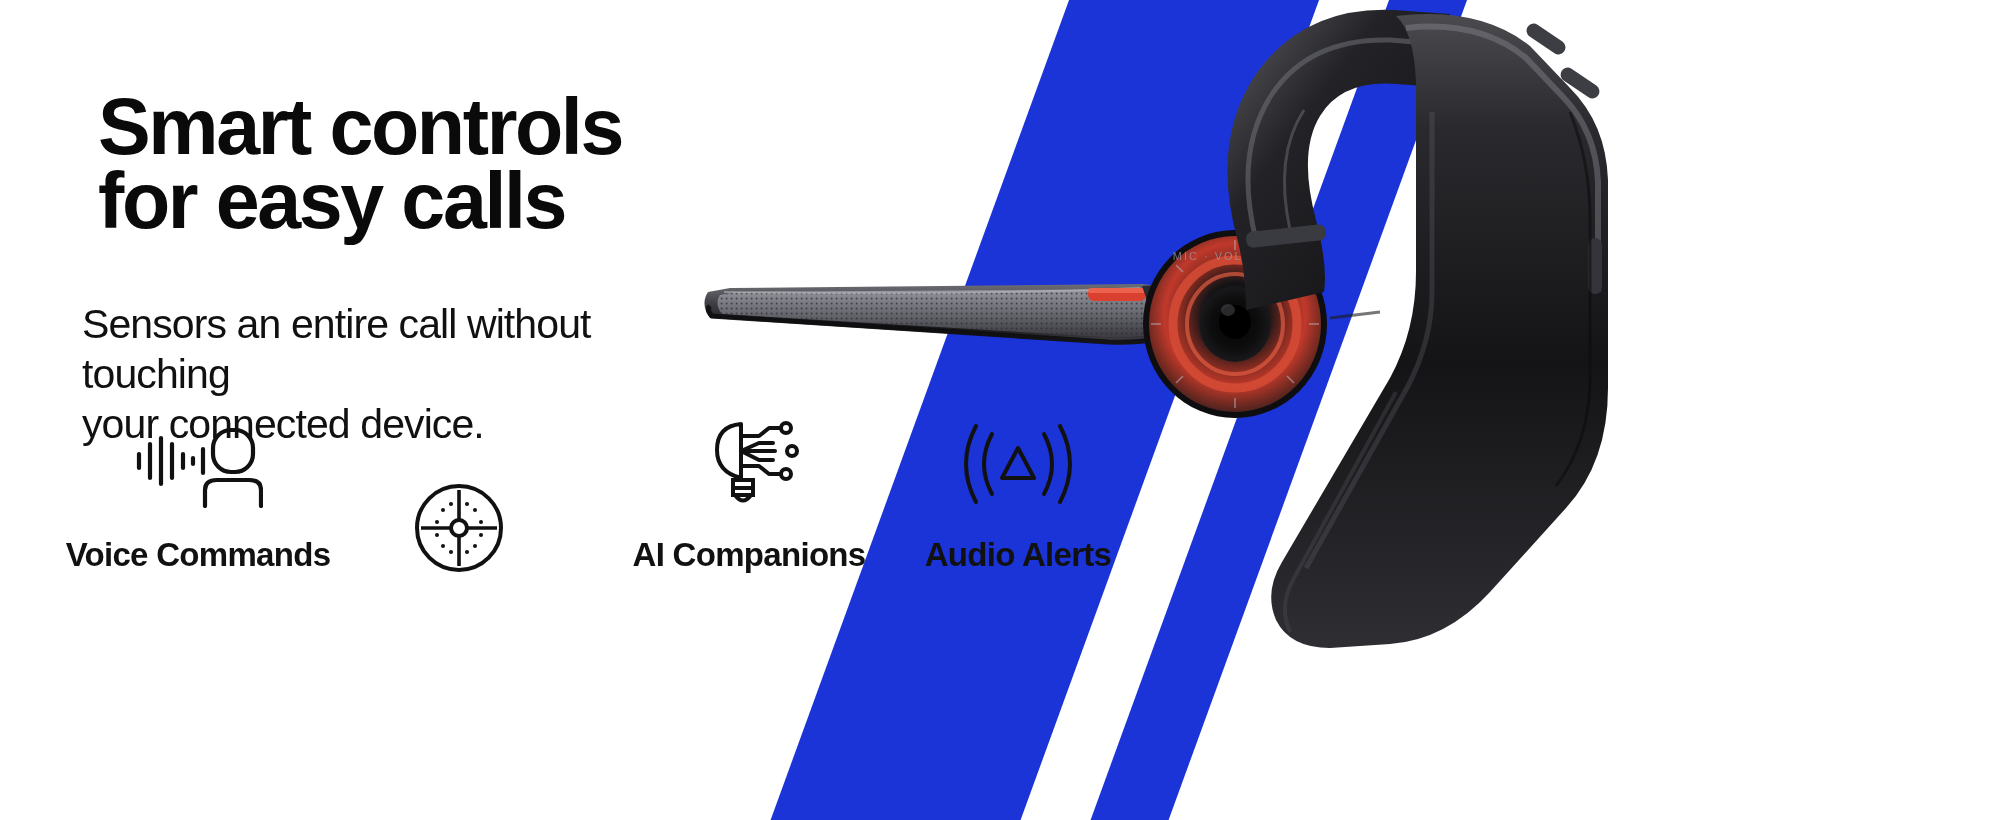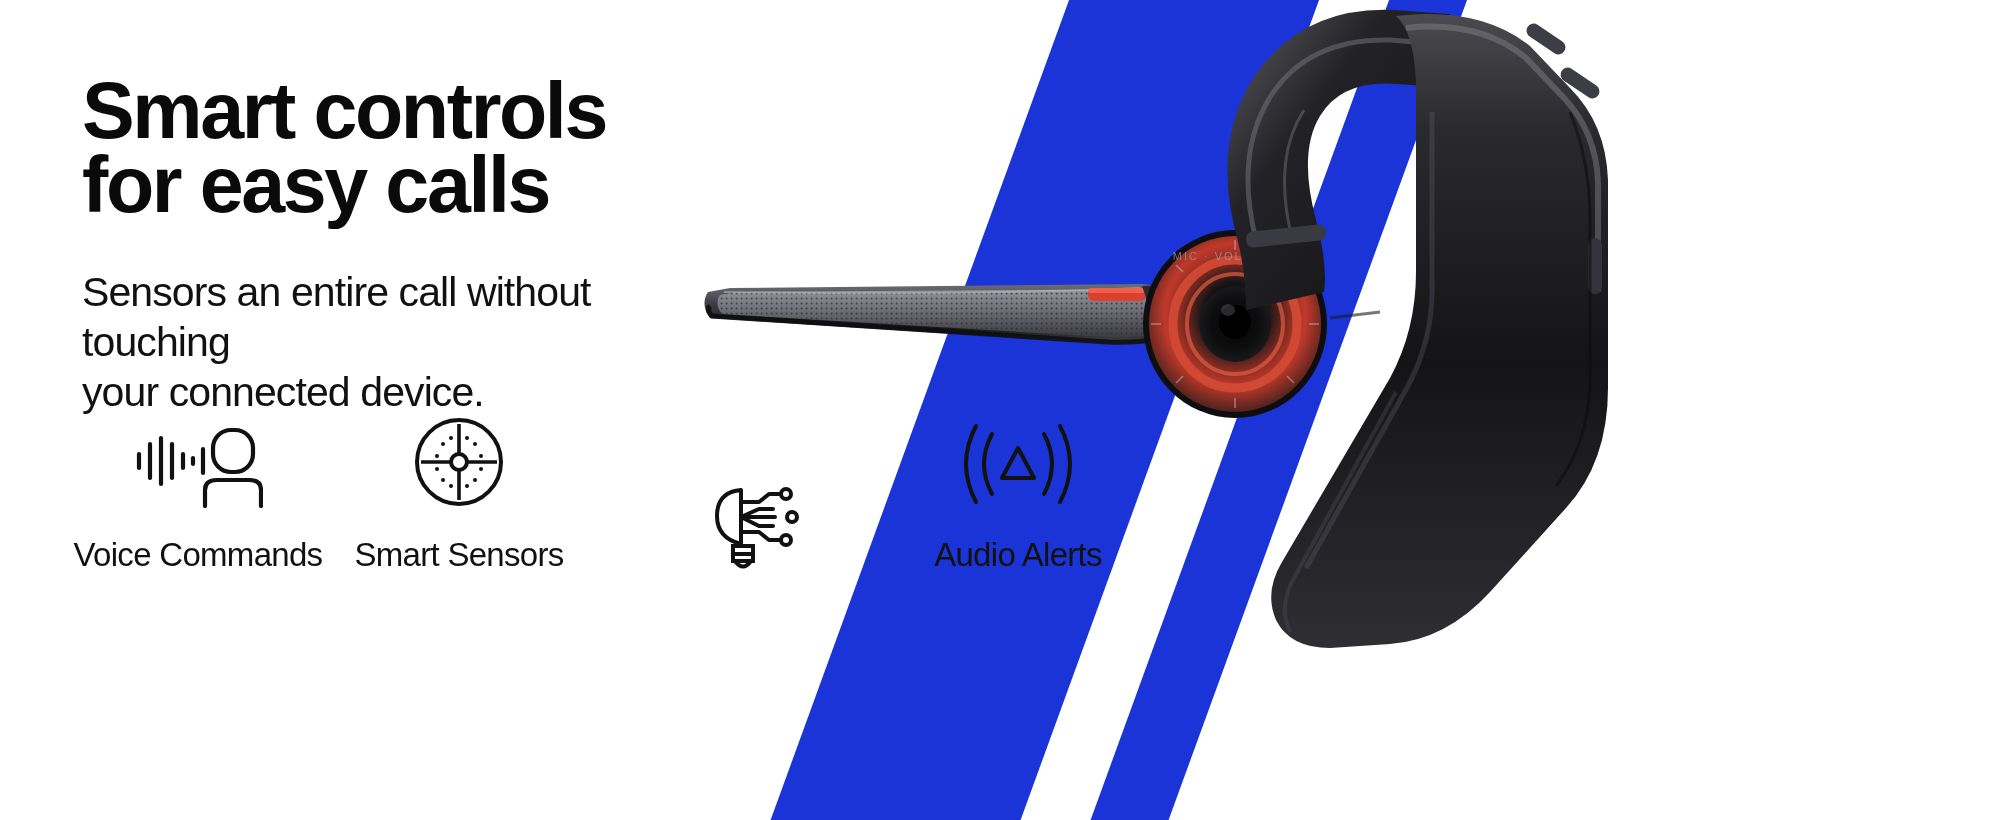--- a/index.html
+++ b/index.html
@@ -15,36 +15,36 @@
   .stripes{position:absolute;inset:0;overflow:hidden;pointer-events:none;}
   .stripe{position:absolute;top:-140px;height:1120px;background:#1a34d8;
           transform:skewX(-20deg);transform-origin:top left;}
   .stripe-wide{left:1120px;width:250px;}
   .stripe-narrow{left:1440px;width:78px;}
 
   
   .copy{position:absolute;left:82px;top:74px;width:640px;}
   .headline{
     font-size:79px;line-height:0.94;font-weight:700;color:#0a0a0a;
-    letter-spacing:-2.4px;margin:0;white-space:pre-line;
+    letter-spacing:-2.4px;margin:16px;white-space:pre-line;
   }
   .subhead{
     margin:0;padding-top:44px;
     font-size:41px;line-height:1.22;font-weight:400;color:#111;
     letter-spacing:-0.9px;white-space:pre-line;
   }
 
   
   .features{position:absolute;left:82px;top:418px;width:1060px;
             display:flex;align-items:flex-end;}
   .feature{display:flex;flex-direction:column;align-items:center;}
   .f0{width:232px;} .f1{width:290px;} .f2{width:290px;} .f3{width:248px;text-align:center;}
   .ficon{height:90px;display:flex;align-items:flex-end;justify-content:center;}
   .flabel{margin-top:28px;font-size:33px;letter-spacing:-0.7px;color:#111;
-          font-weight:400;white-space:nowrap;}
+          font-weight:700;white-space:nowrap;}
 
   
   .product{position:absolute;left:690px;top:-8px;width:1310px;height:840px;}
 </style>
 </head>
 <body>
 
 <div class="banner">
 
   <div class="stripes">
@@ -211,21 +211,20 @@
               <circle cx="68" cy="40" r="2"></circle>
             <circle cx="24" cy="53" r="2"></circle>
               <circle cx="68" cy="53" r="2"></circle>
             <circle cx="38" cy="22" r="2"></circle>
               <circle cx="54" cy="22" r="2"></circle>
             <circle cx="38" cy="70" r="2"></circle>
               <circle cx="54" cy="70" r="2"></circle>
           </g>
         </svg>
       </div>
-      <div class="flabel">Smart Sensors</div>
     </div>
 
     <div class="feature f2">
       <div class="ficon">
         <svg width="104" height="92" viewBox="0 0 104 92">
           <path d="M44 62 Q20 56 20 34 Q20 10 44 8 L44 62 Z" fill="none" stroke="#111" stroke-width="4" stroke-linejoin="round"></path>
           <line x1="44" y1="8" x2="44" y2="62" stroke="#111" stroke-width="4"></line>
           <g stroke="#111" stroke-width="4" fill="none" stroke-linecap="round" stroke-linejoin="round">
             <path d="M44 20 L62 20 L72 12 L84 12"></path>
             <path d="M44 35 L78 35"></path>
@@ -236,20 +235,21 @@
           <g fill="#fff" stroke="#111" stroke-width="4">
             <circle cx="89" cy="12" r="5"></circle>
             <circle cx="95" cy="35" r="5"></circle>
             <circle cx="89" cy="58" r="5"></circle>
           </g>
           <rect x="36" y="64" width="20" height="8" fill="none" stroke="#111" stroke-width="4"></rect>
           <rect x="36" y="72" width="20" height="7" fill="none" stroke="#111" stroke-width="4"></rect>
           <path d="M38 79 Q46 90 54 79" fill="none" stroke="#111" stroke-width="4" stroke-linecap="round"></path>
         </svg>
       </div>
+      <div class="flabel">AI Companions</div>
     </div>
 
     <div class="feature f3">
       <div class="ficon">
         <svg width="120" height="88" viewBox="0 0 120 88">
           <g fill="none" stroke="#111" stroke-width="4" stroke-linecap="round">
             <path d="M34 14 Q18 44 34 74"></path>
             <path d="M18 6  Q-2 44 18 82"></path>
             <path d="M86 14 Q102 44 86 74"></path>
             <path d="M102 6 Q122 44 102 82"></path>

